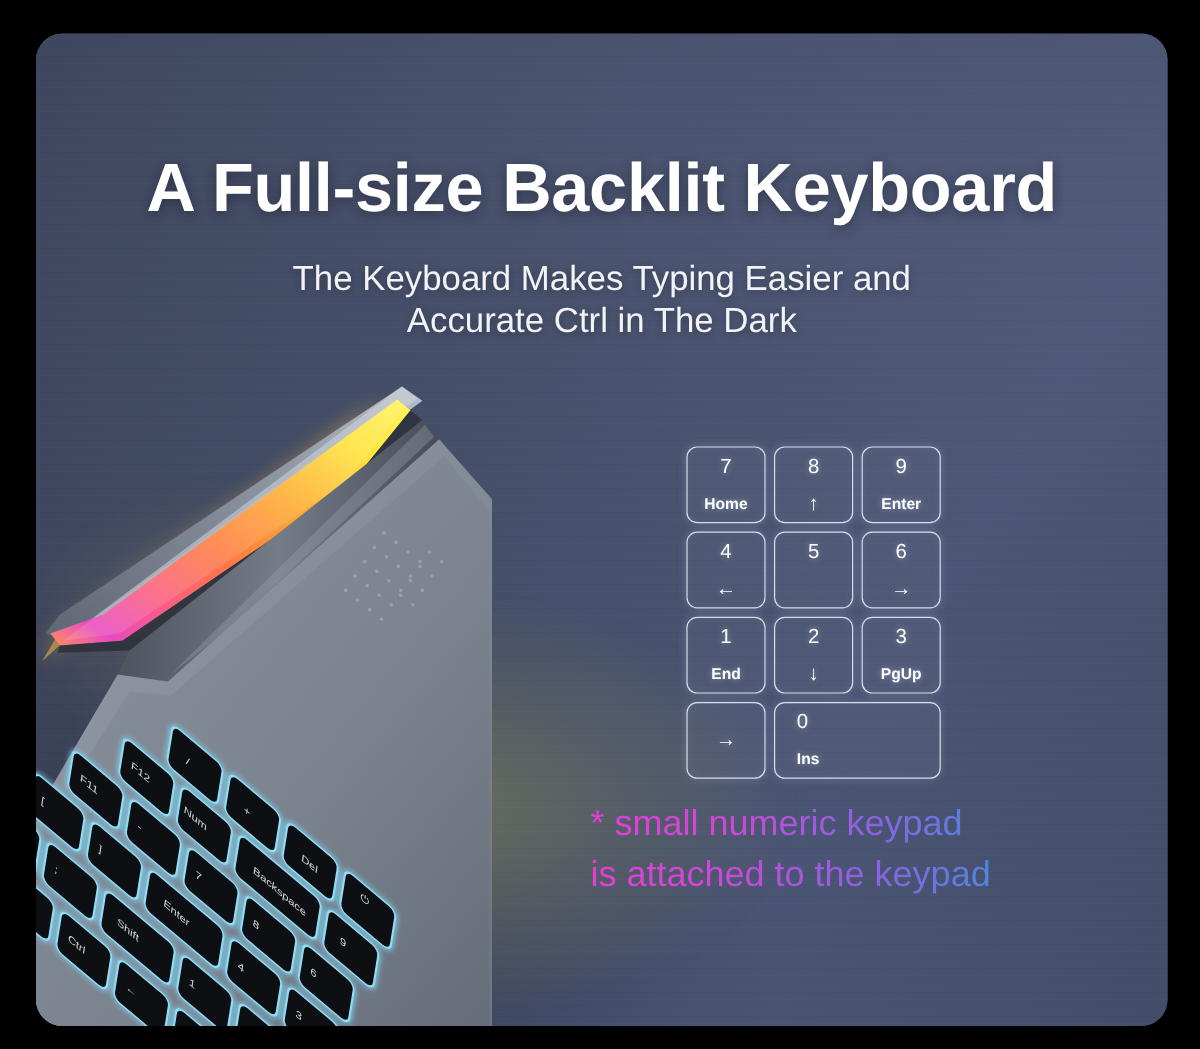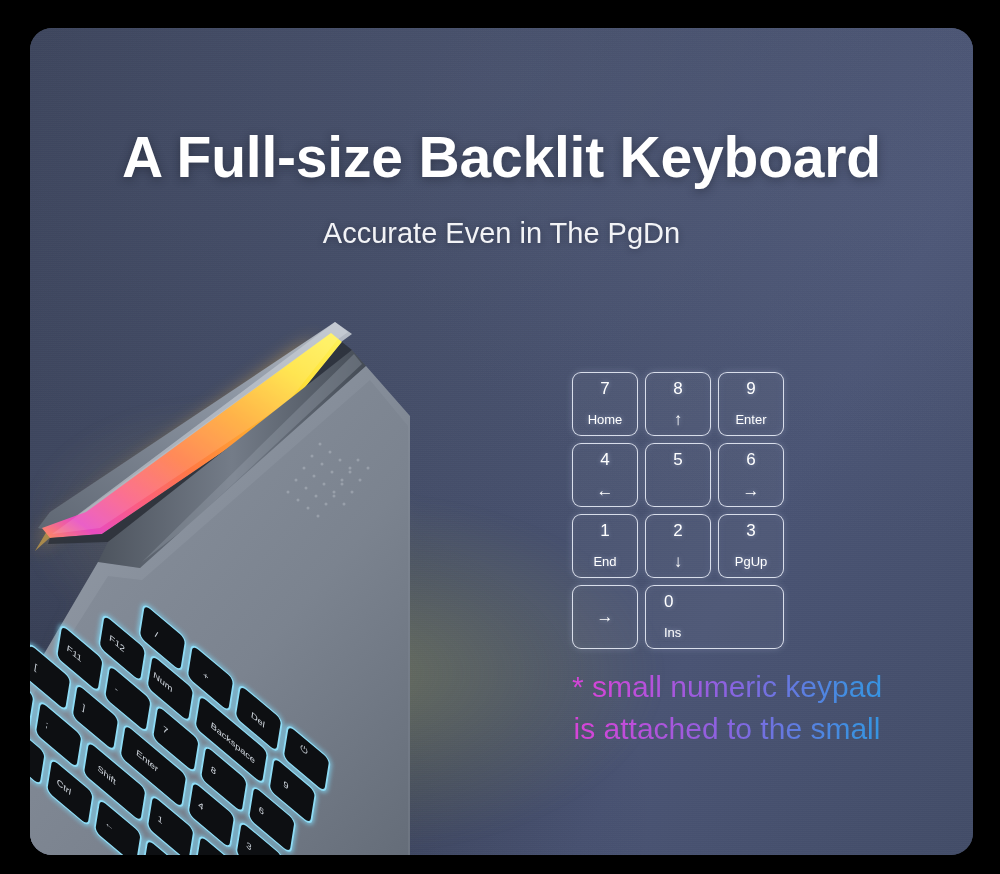--- a/index.html
+++ b/index.html
@@ -89,39 +89,39 @@
     color:#ffffff;
     display:flex; flex-direction:column;
     align-items:center; justify-content:space-between;
     padding:7px 0 8px 0;
   }
   .key .k-main {
     font-size:17px; line-height:18px; font-weight:normal;
     text-shadow:0 0 5px rgba(200,215,245,.5);
   }
   .key .k-sub {
-    font-size:13px; line-height:14px; font-weight:normal;
+    font-size:13px; line-height:14px; font-weight:bold;
     text-shadow:0 0 5px rgba(200,215,245,.5);
   }
   .key .k-sub.arrow { font-size:17px; line-height:14px; }
   .key.wide {
     align-items:flex-start;
     padding-left:18px;
   }
   .key.blank-sub .k-sub { visibility:hidden; }
   .key.only-arrow {
     justify-content:center;
   }
   .key.only-arrow .k-main { visibility:hidden; height:0; line-height:0; }
   .key.only-arrow .k-sub.arrow { font-size:17px; }
 
   
   #caption {
     position:absolute; left:462px; top:638px; width:470px;
-    text-align:center; z-index:25;
+    text-align:left; z-index:25;
     font-size:30px; line-height:42px;
     font-weight:normal;
     background-image:linear-gradient(95deg,#e23fd6 0%, #d246d8 22%, #8a63e0 50%, #3f8fe0 76%, #1fa3e8 100%);
     -webkit-background-clip:text; background-clip:text;
     color:transparent; -webkit-text-fill-color:transparent;
   }
   #caption .cap-line { display:block; }
 </style>
 </head>
 <body>
@@ -130,21 +130,22 @@
   <div id="card">
 
     <div class="bg-layer bg-base"></div>
     <div class="bg-layer bg-vignette"></div>
     <div class="bg-layer bg-glow"></div>
     <div class="bg-layer bg-noise"></div>
 
     <div id="text-block">
       <h1 id="headline">A Full-size Backlit Keyboard</h1>
       <div id="subhead">
-        <span class="line">Accurate Even in The PgDn</span>
+        <span class="line">The Keyboard Makes Typing Easier and</span>
+        <span class="line">Accurate Ctrl in The Dark</span>
       </div>
     </div>
 
     <div id="laptop">
       <svg width="420" height="600" viewBox="0 0 420 600" xmlns="http://www.w3.org/2000/svg">
         <defs>
           <linearGradient id="screenGrad" x1="1" y1="0" x2="0" y2="1">
             <stop offset="0%" stop-color="#fff45c"></stop>
             <stop offset="18%" stop-color="#ffe23a"></stop>
             <stop offset="38%" stop-color="#ffaa30"></stop>
@@ -395,17 +396,17 @@
         <span class="k-sub arrow">→</span>
       </div>
       <div class="key wide" style="left:73px; top:213px; width:139px; height:64px;">
         <span class="k-main">0</span>
         <span class="k-sub">Ins</span>
       </div>
     </div>
 
     <div id="caption">
       <span class="cap-line">* small numeric keypad</span>
-      <span class="cap-line">is attached to the small</span>
+      <span class="cap-line">is attached to the keypad</span>
     </div>
 
   </div>
 </div>
 
 </body></html>

